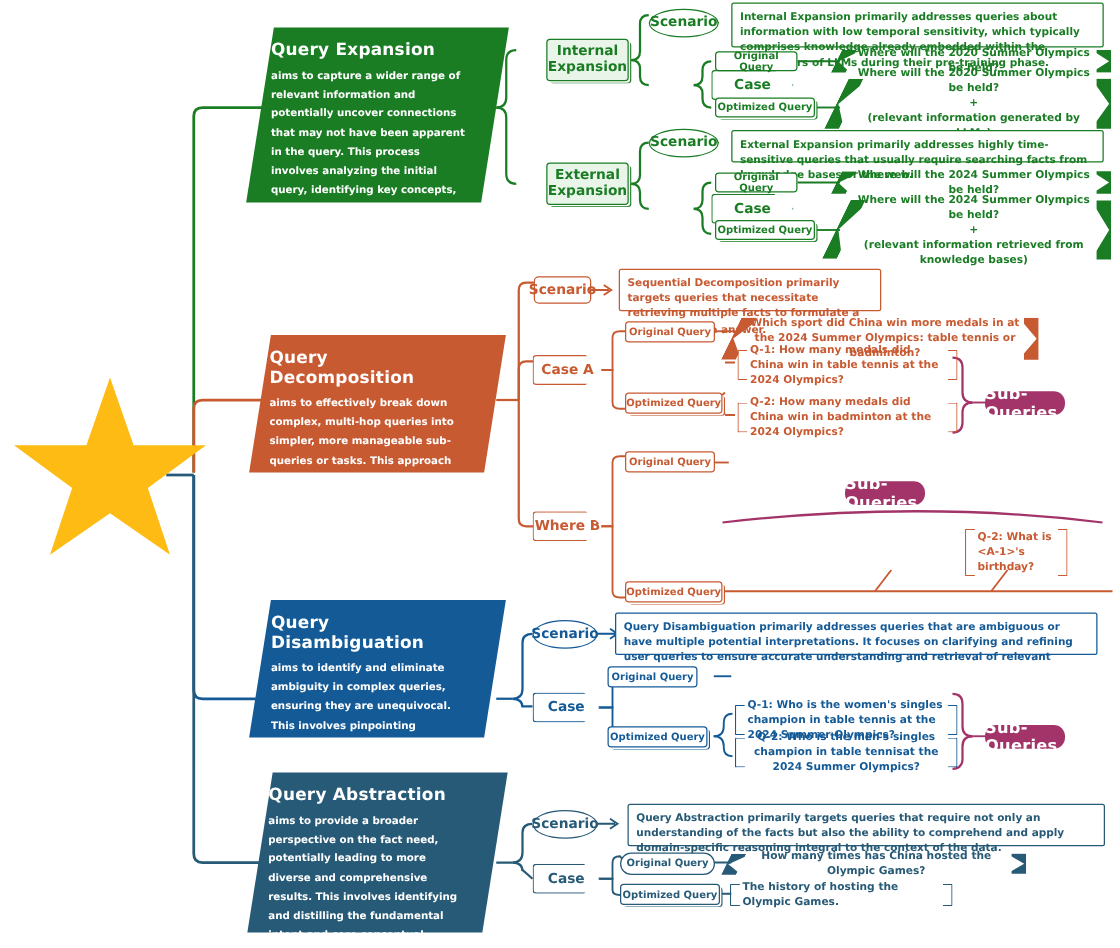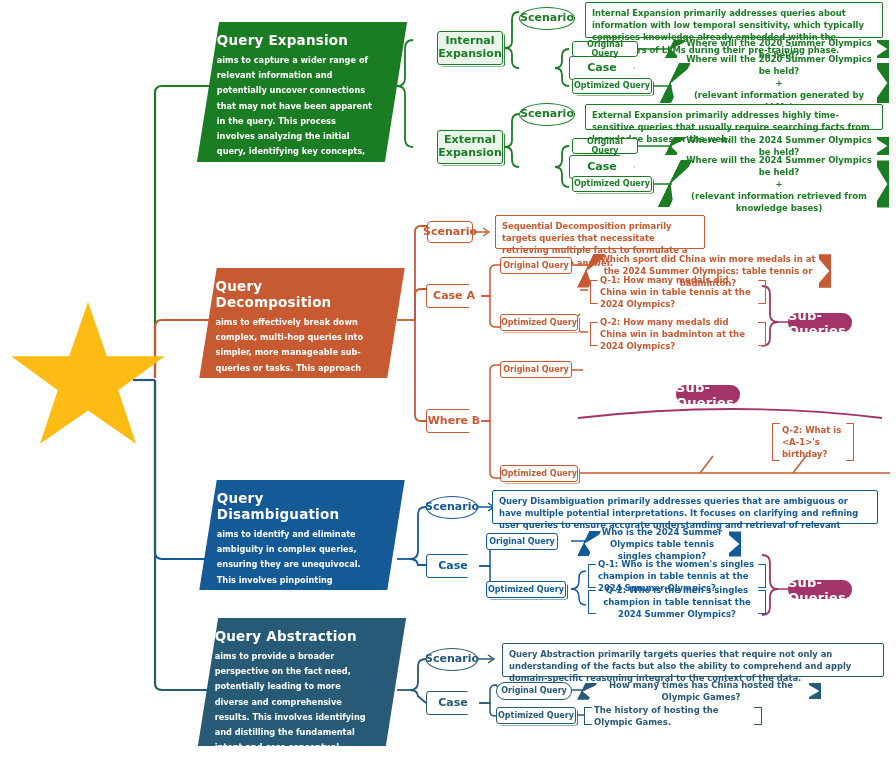--- a/index.html
+++ b/index.html
@@ -262,25 +262,20 @@
     <span class="br2"></span>
   </div>
   <div class="node n-rect2" style="left:500px;top:465px;width:78px;height:17px;color:#c85a32;font-weight:600;font-size:8px;">Optimized Query</div>
 
   <div class="node n-ell" style="left:426px;top:496px;width:52px;height:23px;color:#145a96;">Scenario</div>
   <div class="desc" style="left:492px;top:490px;width:386px;height:34px;color:#145a96;">
     <b>Query Disambiguation</b><span> primarily addresses queries that are ambiguous or have multiple potential interpretations. It focuses on clarifying and refining user queries to ensure accurate understanding and retrieval of relevant information.</span>
   </div>
   <div class="node n-pent" style="left:426px;top:554px;width:54px;height:24px;color:#145a96;">Case</div>
   <div class="node n-rect" style="left:486px;top:533px;width:72px;height:17px;color:#145a96;font-weight:600;font-size:8px;">Original Query</div>
-  <div class="chev" style="left:582px;top:529px;width:160px;height:30px;color:#145a96;">
-    <span class="cl"></span>
-    <span>Who is the 2024 Summer Olympics table tennis singles champion?</span>
-    <span class="cr"></span>
-  </div>
   <div class="node n-rect2" style="left:486px;top:581px;width:80px;height:17px;color:#145a96;font-weight:600;font-size:8px;">Optimized Query</div>
   <div class="brk" style="left:586px;top:562px;width:182px;height:28px;color:#145a96;">
     <span class="bl"></span>
     <span>Q-1: Who is the women's singles champion in table tennis at the 2024 Summer Olympics?</span>
     <span class="br2"></span>
   </div>
   <div class="brk" style="left:586px;top:588px;width:182px;height:28px;color:#145a96;text-align:center;">
     <span class="bl"></span>
     <span>Q-2: Who is the men's singles champion in table tennisat the 2024 Summer Olympics?</span>
     <span class="br2"></span>

